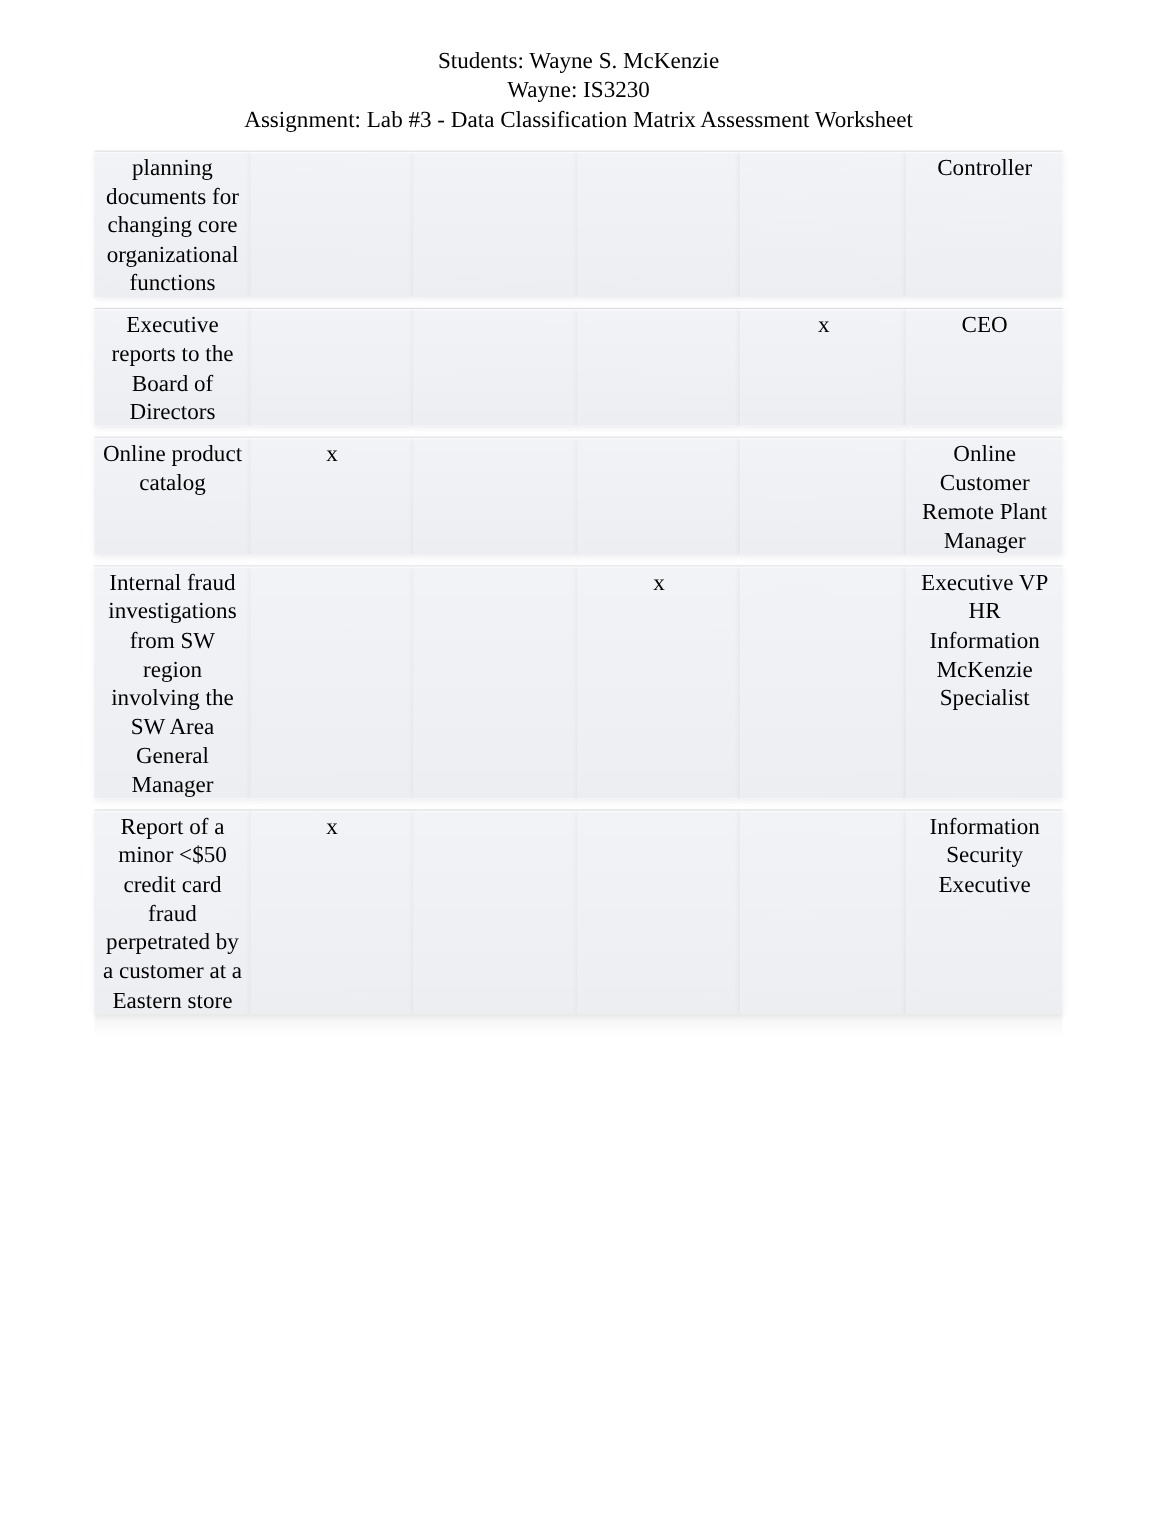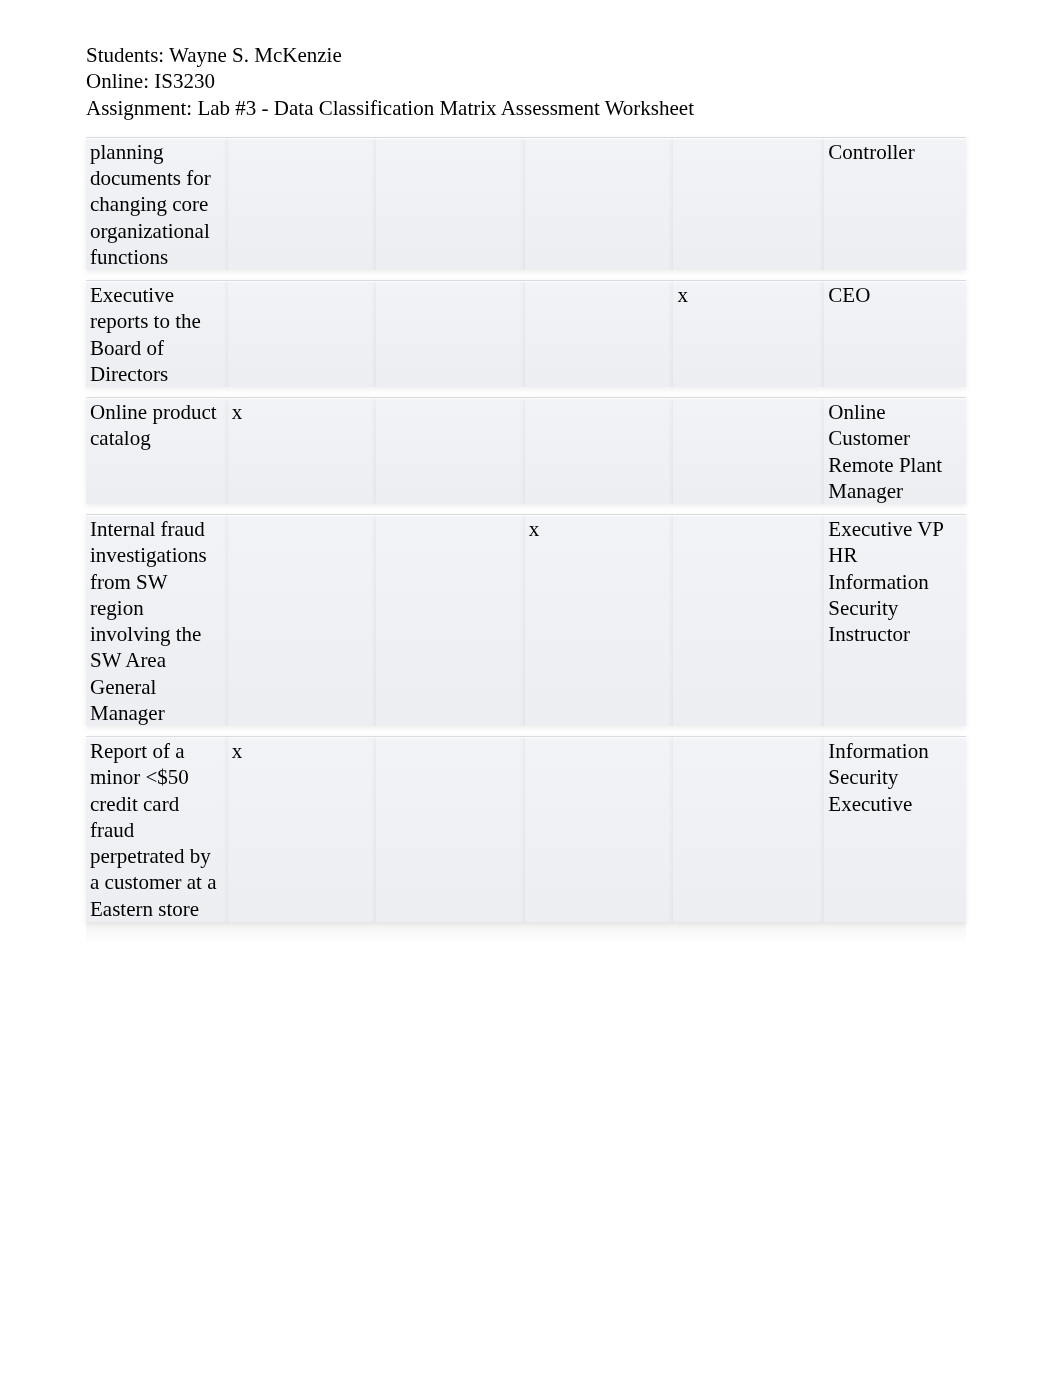--- a/index.html
+++ b/index.html
@@ -7,20 +7,21 @@
       width: 1062px;
       height: 1376px;
       background: #ffffff;
       font-family: "Times New Roman", Times, serif;
       font-size: 21px;
       color: #000000;
       padding: 42px 0 0 0;
     }
     .page {
       padding: 0 96px 0 86px;
+      text-align: center;
     }
     .header-lines {
       line-height: 1.25;
       margin-bottom: 2px;
     }
     .header-lines > div {
       white-space: nowrap;
     }
     .table-wrap {
       position: relative;
@@ -83,21 +84,21 @@
 <body>
 
 <div class="page">
 
   <div class="header-lines">
     <div>
       <span>Students:</span>
       <span>Wayne S. McKenzie</span>
     </div>
     <div>
-      <span>Online:</span>
+      <span>Wayne:</span>
       <span>IS3230</span>
     </div>
     <div>
       <span>Assignment:</span>
       <span>Lab #3 - Data Classification Matrix Assessment Worksheet</span>
     </div>
   </div>
 
   <div class="table-wrap">
     <table class="matrix">
@@ -208,21 +209,21 @@
           <td>
               <div class="bg"></div>
               <div class="celltext xmark">x</div>
             </td>
           <td>
               <div class="bg"></div>
               <div class="celltext xmark"></div>
             </td>
           <td>
               <div class="bg"></div>
-              <div class="celltext">Executive VP HR Information Security Instructor</div>
+              <div class="celltext">Executive VP HR Information McKenzie Specialist</div>
             </td>
         </tr>
 
         <tr class="rowtop">
           <td>
               <div class="bg"></div>
               <div class="celltext">Report of a minor &lt;$50 credit card fraud perpetrated by a customer at a Eastern store</div>
             </td>
           <td>
               <div class="bg"></div>

